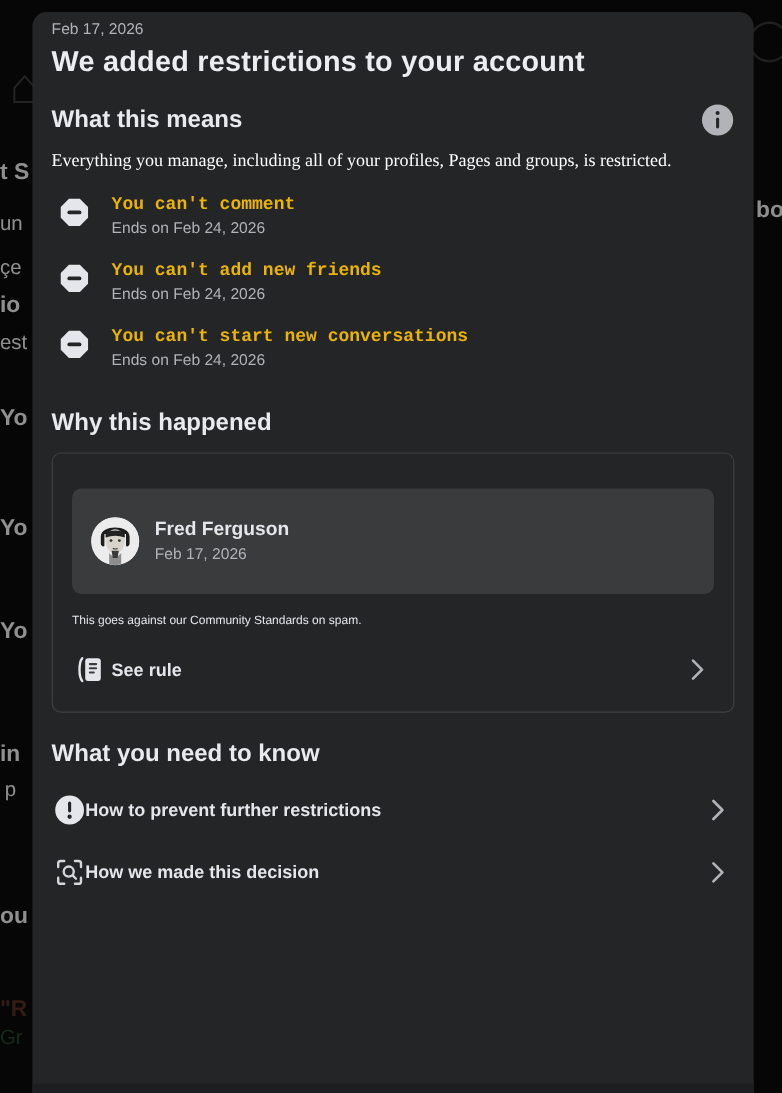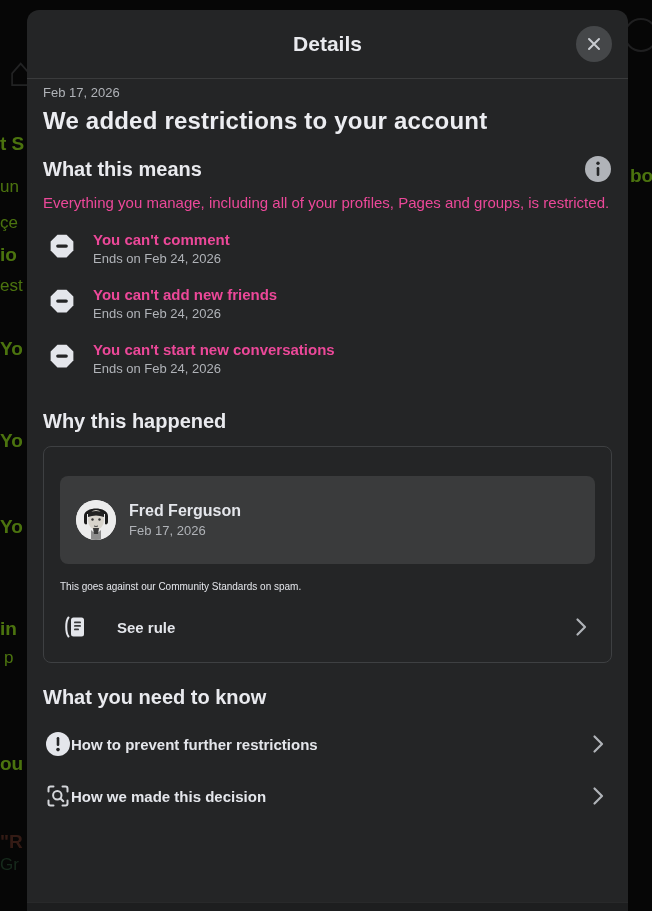--- a/index.html
+++ b/index.html
@@ -6,21 +6,21 @@
   body{
     width:652px;height:911px;overflow:hidden;
     background:#050505;
     font-family:"Liberation Sans","DejaVu Sans",sans-serif;
     -webkit-font-smoothing:antialiased;
   }
   .stage{position:relative;width:652px;height:911px;overflow:hidden;}
 
   
   .backdrop{position:absolute;inset:0;background:#060606;}
-  .frag{position:absolute;font-size:17px;color:#84cc16;opacity:.55;white-space:nowrap;}
+  .frag{position:absolute;font-size:17px;color:#ffffff;opacity:.55;white-space:nowrap;}
   .frag.b{font-weight:700;font-size:19px;}
   .frag.blue{color:#2c4663;padding-left:40px;}
   .frag.red{color:#5a2d22;}
   .frag.green{color:#24472e;}
   .bg-house{position:absolute;left:8px;top:48px;font-size:42px;color:#2a2b2c;opacity:.8;}
   .bg-ring{position:absolute;right:-6px;top:18px;width:30px;height:30px;border:2px solid #252627;border-radius:50%;opacity:.8;}
 
   
   .modal{
     position:absolute;left:27px;top:10px;width:601px;height:901px;
@@ -42,25 +42,25 @@
 
   .modal-body{padding:6px 16px 0 16px;}
 
   .date-label{font-size:13px;color:#b0b3b8;margin:0 0 7px 0;}
   .main-heading{font-size:24px;font-weight:700;color:#ecedf1;margin:0 0 20px 0;letter-spacing:.2px;}
 
   .section-head-row{display:flex;align-items:center;justify-content:space-between;margin-bottom:10px;}
   .h2{font-size:20px;font-weight:700;color:#e9eaee;margin:0;}
   .info-btn{background:none;border:none;padding:0;cursor:pointer;line-height:0;}
 
-  .body-text{font-size:15px;line-height:1.35;color:#ec4899;margin:0 0 18px 0;}
+  .body-text{font-size:15px;line-height:1.35;color:#ffffff;margin:0 0 18px 0;font-family:Liberation Serif, serif;}
 
   .restriction-item{display:flex;align-items:flex-start;gap:18px;margin-bottom:20px;padding-left:6px;}
   .restriction-item .r-icon{flex:0 0 26px;margin-top:2px;line-height:0;}
-  .r-title{font-size:15px;font-weight:700;color:#ec4899;}
+  .r-title{font-size:15px;font-weight:700;color:#eab308;font-family:Liberation Mono, monospace;}
   .r-sub{font-size:13px;color:#b0b3b8;margin-top:3px;}
 
   .why-section{margin-top:34px;}
   .why-section .h2{margin-bottom:13px;}
   .why-card{
     border:1px solid #3e4042;border-radius:8px;padding:16px;background:#242526;
   }
   .reason-text{font-size:15px;line-height:1.4;color:#e4e6eb;margin:0 0 17px 0;}
   .profile-card{
     background:#3a3b3c;border-radius:8px;padding:24px 16px;
@@ -68,21 +68,21 @@
   }
   .avatar{width:40px;height:40px;border-radius:50%;overflow:hidden;flex:0 0 40px;background:#efefef;}
   .avatar svg{display:block;}
   .p-name{font-size:16px;font-weight:700;color:#e4e6eb;}
   .p-date{font-size:13px;color:#b0b3b8;margin-top:3px;}
   .policy-text{font-size:10px;color:#e4e6eb;margin:17px 0 0 0;}
   .see-rule-row{
     display:flex;align-items:center;margin-top:18px;padding:4px 2px 6px 2px;cursor:pointer;
   }
   .see-rule-row .rule-icon{line-height:0;}
-  .see-rule-label{font-size:15px;font-weight:700;color:#e4e6eb;margin-left:29px;}
+  .see-rule-label{font-size:15px;font-weight:700;color:#e4e6eb;margin-left:5px;}
   .spacer{flex:1;}
   .chev{line-height:0;flex:0 0 auto;}
 
   .know-section{margin-top:23px;}
   .know-section .h2{margin-bottom:9px;}
   .know-row{display:flex;align-items:center;padding:13px 2px;cursor:pointer;}
   .know-row .k-icon{flex:0 0 26px;line-height:0;}
   .k-label{font-size:15px;font-weight:700;color:#e4e6eb;}
 
   .bottom-strip{
@@ -110,30 +110,20 @@
     <span class="frag" style="left:4px;top:648px">p</span>
     <span class="frag b blue" style="left:0;top:711px">Fre</span>
     <span class="frag b" style="left:0;top:753px">ou</span>
     <span class="frag b red" style="left:0;top:831px">"R</span>
     <span class="frag green" style="left:0;top:855px">Gr</span>
     <span class="frag b" style="left:630px;top:165px">bo</span>
   </div>
 
   <div class="modal">
 
-    <div class="modal-header">
-      <div class="modal-title">Details</div>
-      <button class="close-btn">
-        <span>
-          <svg width="18" height="18" viewBox="0 0 18 18">
-              <path d="M4 4 L14 14 M14 4 L4 14" stroke="#c9ccd1" stroke-width="2" stroke-linecap="round" fill="none"></path>
-            </svg>
-        </span>
-      </button>
-    </div>
 
     <div class="modal-body">
 
       <p class="date-label">Feb 17, 2026</p>
       <h1 class="main-heading">We added restrictions to your account</h1>
 
       <div class="section-head-row">
         <h2 class="h2">What this means</h2>
         <button class="info-btn">
           <span>

